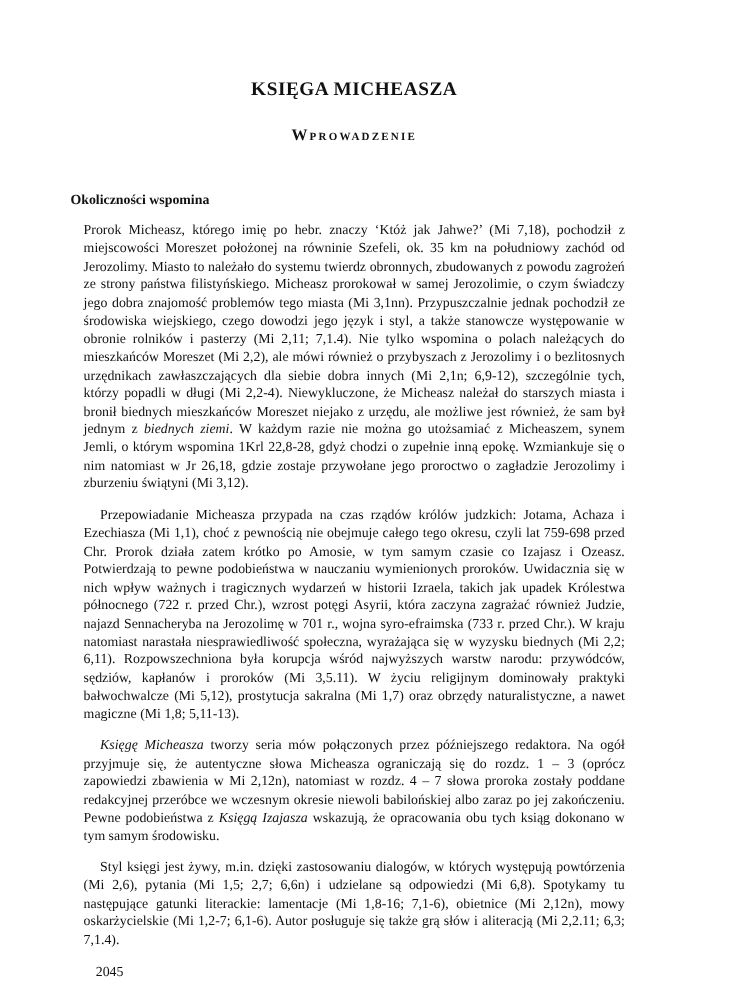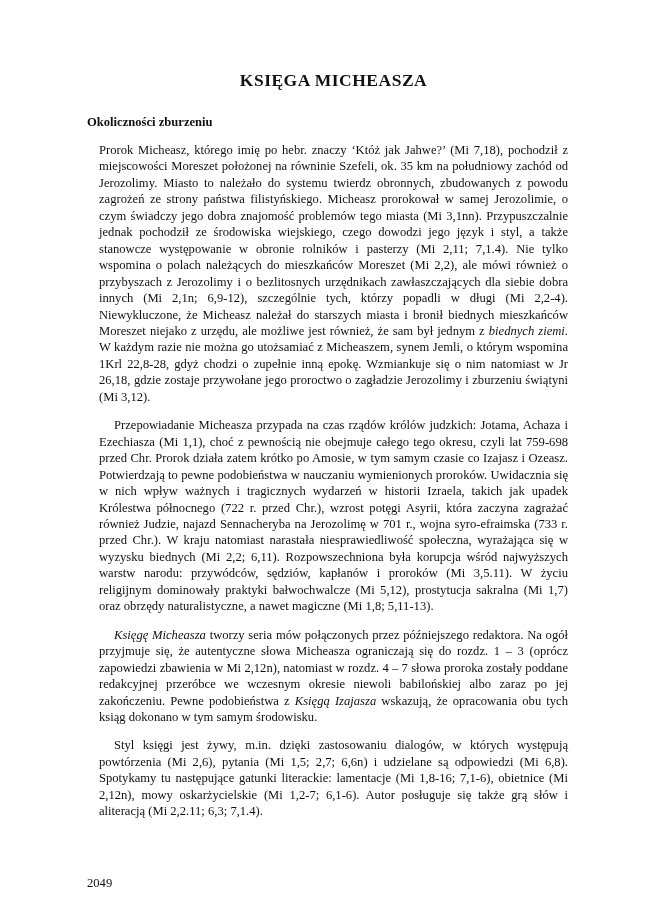--- a/index.html
+++ b/index.html
@@ -8,21 +8,21 @@
     background: #ffffff;
   }
   .page {
     position: relative;
     width: 667px;
     height: 915px;
     background: #ffffff;
     color: #111111;
     font-family: "Liberation Serif", "DejaVu Serif", serif;
     box-sizing: border-box;
-    padding: 70px 87px 0 87px;
+    padding: 70px 87px 0 64px;
     overflow: hidden;
   }
   .book-title {
     text-align: center;
     font-size: 17.5px;
     font-weight: bold;
     letter-spacing: 0.5px;
     margin: 0 0 24px 0;
   }
   .book-subtitle {
@@ -56,21 +56,22 @@
     left: 87px;
     bottom: 24px;
     font-size: 12.6px;
   }
 </style>
 </head>
 <body>
 
 <div class="page">
   <h1 class="book-title">KSIĘGA MICHEASZA</h1>
-  <h3 class="section-heading">Okoliczności zburzeniu</h3>
+  <h2 class="book-subtitle">Wprowadzenie</h2>
+  <h3 class="section-heading">Okoliczności wspomina</h3>
   <div class="body-text">
       <p class="para"><span>Prorok Micheasz, którego imię po hebr. znaczy ‘Któż jak Jahwe?’ (Mi 7,18), pochodził z miejscowości Moreszet położonej na równinie Szefeli, ok. 35 km na południowy zachód od Jerozolimy. Miasto to należało do systemu twierdz obronnych, zbudowanych z powodu zagrożeń ze strony państwa filistyńskiego. Micheasz prorokował w samej Jerozolimie, o czym świadczy jego dobra znajomość problemów tego miasta (Mi 3,1nn). Przypuszczalnie jednak pochodził ze środowiska wiejskiego, czego dowodzi jego język i styl, a także stanowcze występowanie w obronie rolników i pasterzy (Mi 2,11; 7,1.4). Nie tylko wspomina o polach należących do mieszkańców Moreszet (Mi 2,2), ale mówi również o przybyszach z Jerozolimy i o bezlitosnych urzędnikach zawłaszczających dla siebie dobra innych (Mi 2,1n; 6,9-12), szczególnie tych, którzy popadli w długi (Mi 2,2-4). Niewykluczone, że Micheasz należał do starszych miasta i bronił biednych mieszkańców Moreszet niejako z urzędu, ale możliwe jest również, że sam był jednym z </span><span class="italic">biednych ziemi</span><span>. W każdym razie nie można go utożsamiać z Micheaszem, synem Jemli, o którym wspomina 1Krl 22,8-28, gdyż chodzi o zupełnie inną epokę. Wzmiankuje się o nim natomiast w Jr 26,18, gdzie zostaje przywołane jego proroctwo o zagładzie Jerozolimy i zburzeniu świątyni (Mi 3,12).</span></p>
       <p class="para indent"><span>Przepowiadanie Micheasza przypada na czas rządów królów judzkich: Jotama, Achaza i Ezechiasza (Mi 1,1), choć z pewnością nie obejmuje całego tego okresu, czyli lat 759-698 przed Chr. Prorok działa zatem krótko po Amosie, w tym samym czasie co Izajasz i Ozeasz. Potwierdzają to pewne podobieństwa w nauczaniu wymienionych proroków. Uwidacznia się w nich wpływ ważnych i tragicznych wydarzeń w historii Izraela, takich jak upadek Królestwa północnego (722 r. przed Chr.), wzrost potęgi Asyrii, która zaczyna zagrażać również Judzie, najazd Sennacheryba na Jerozolimę w 701 r., wojna syro-efraimska (733 r. przed Chr.). W kraju natomiast narastała niesprawiedliwość społeczna, wyrażająca się w wyzysku biednych (Mi 2,2; 6,11). Rozpowszechniona była korupcja wśród najwyższych warstw narodu: przywódców, sędziów, kapłanów i proroków (Mi 3,5.11). W życiu religijnym dominowały praktyki bałwochwalcze (Mi 5,12), prostytucja sakralna (Mi 1,7) oraz obrzędy naturalistyczne, a nawet magiczne (Mi 1,8; 5,11-13).</span></p>
       <p class="para indent"><span class="italic">Księgę Micheasza</span><span> tworzy seria mów połączonych przez późniejszego redaktora. Na ogół przyjmuje się, że autentyczne słowa Micheasza ograniczają się do rozdz. 1 – 3 (oprócz zapowiedzi zbawienia w Mi 2,12n), natomiast w rozdz. 4 – 7 słowa proroka zostały poddane redakcyjnej przeróbce we wczesnym okresie niewoli babilońskiej albo zaraz po jej zakończeniu. Pewne podobieństwa z </span><span class="italic">Księgą Izajasza</span><span> wskazują, że opracowania obu tych ksiąg dokonano w tym samym środowisku.</span></p>
       <p class="para indent"><span>Styl księgi jest żywy, m.in. dzięki zastosowaniu dialogów, w których występują powtórzenia (Mi 2,6), pytania (Mi 1,5; 2,7; 6,6n) i udzielane są odpowiedzi (Mi 6,8). Spotykamy tu następujące gatunki literackie: lamentacje (Mi 1,8-16; 7,1-6), obietnice (Mi 2,12n), mowy oskarżycielskie (Mi 1,2-7; 6,1-6). Autor posługuje się także grą słów i aliteracją (Mi 2,2.11; 6,3; 7,1.4).</span></p>
     </div>
-  <div class="page-number">2049</div>
+  <div class="page-number">2045</div>
 </div>
 
 </body></html>

